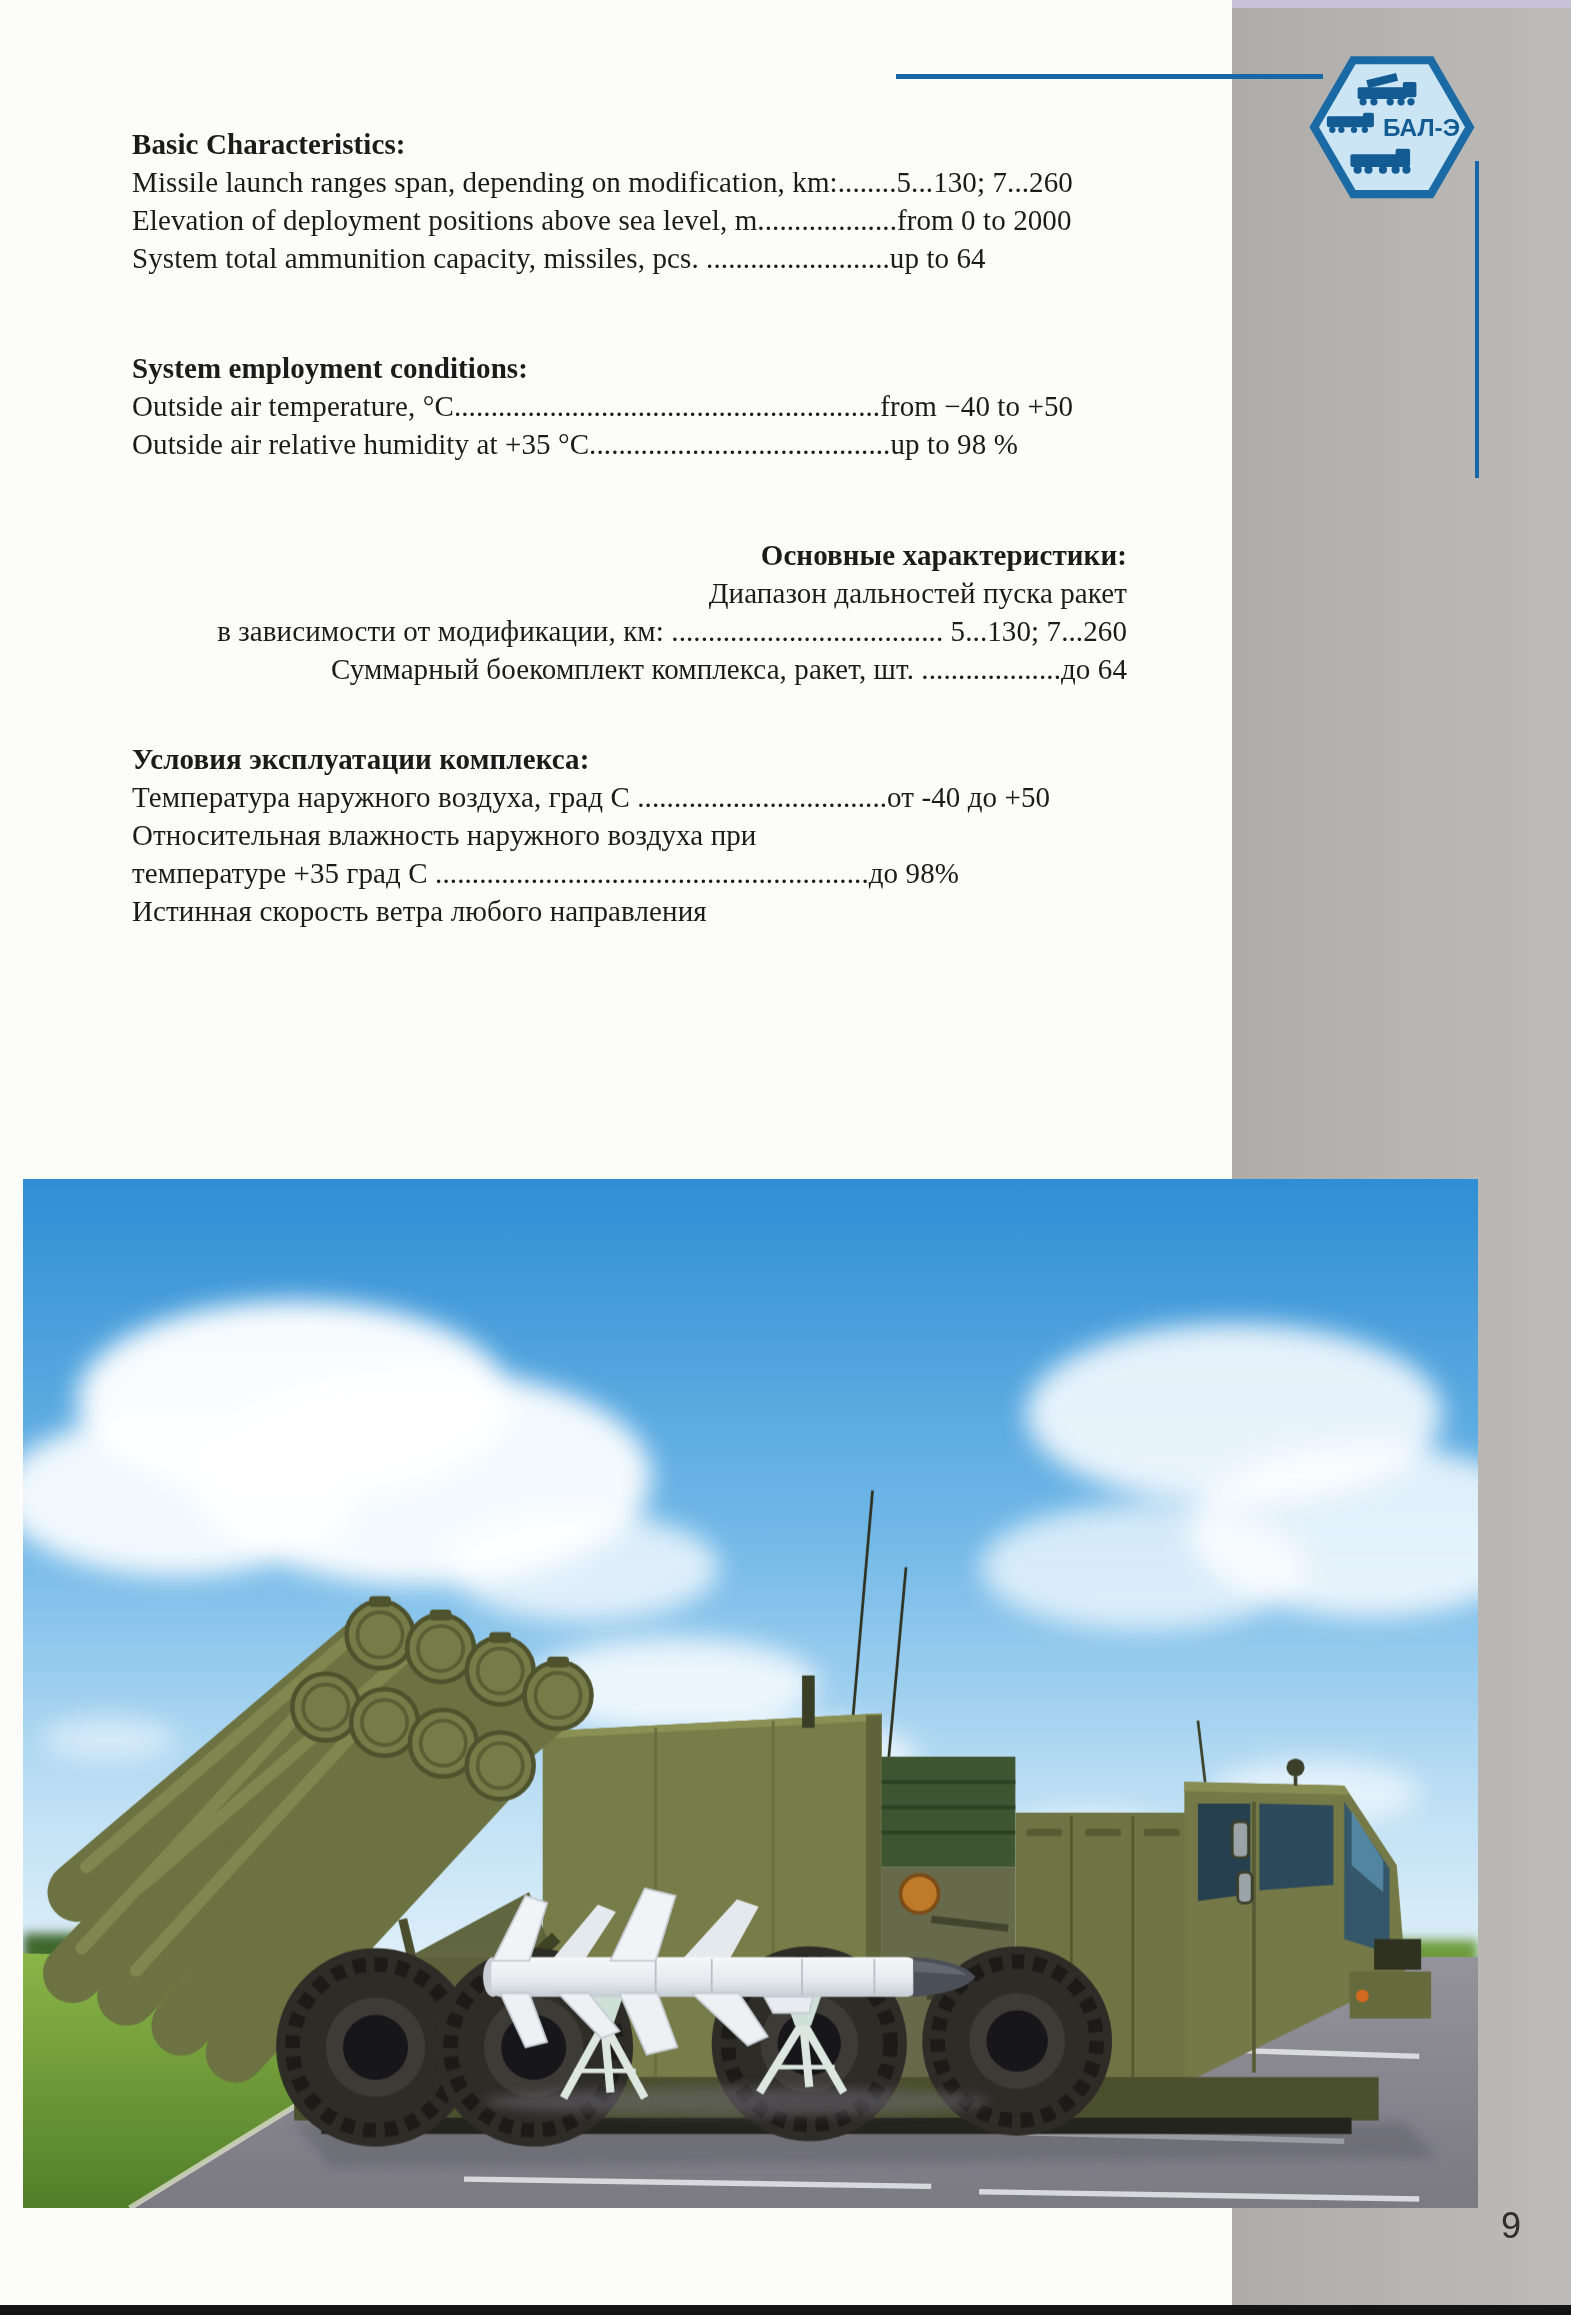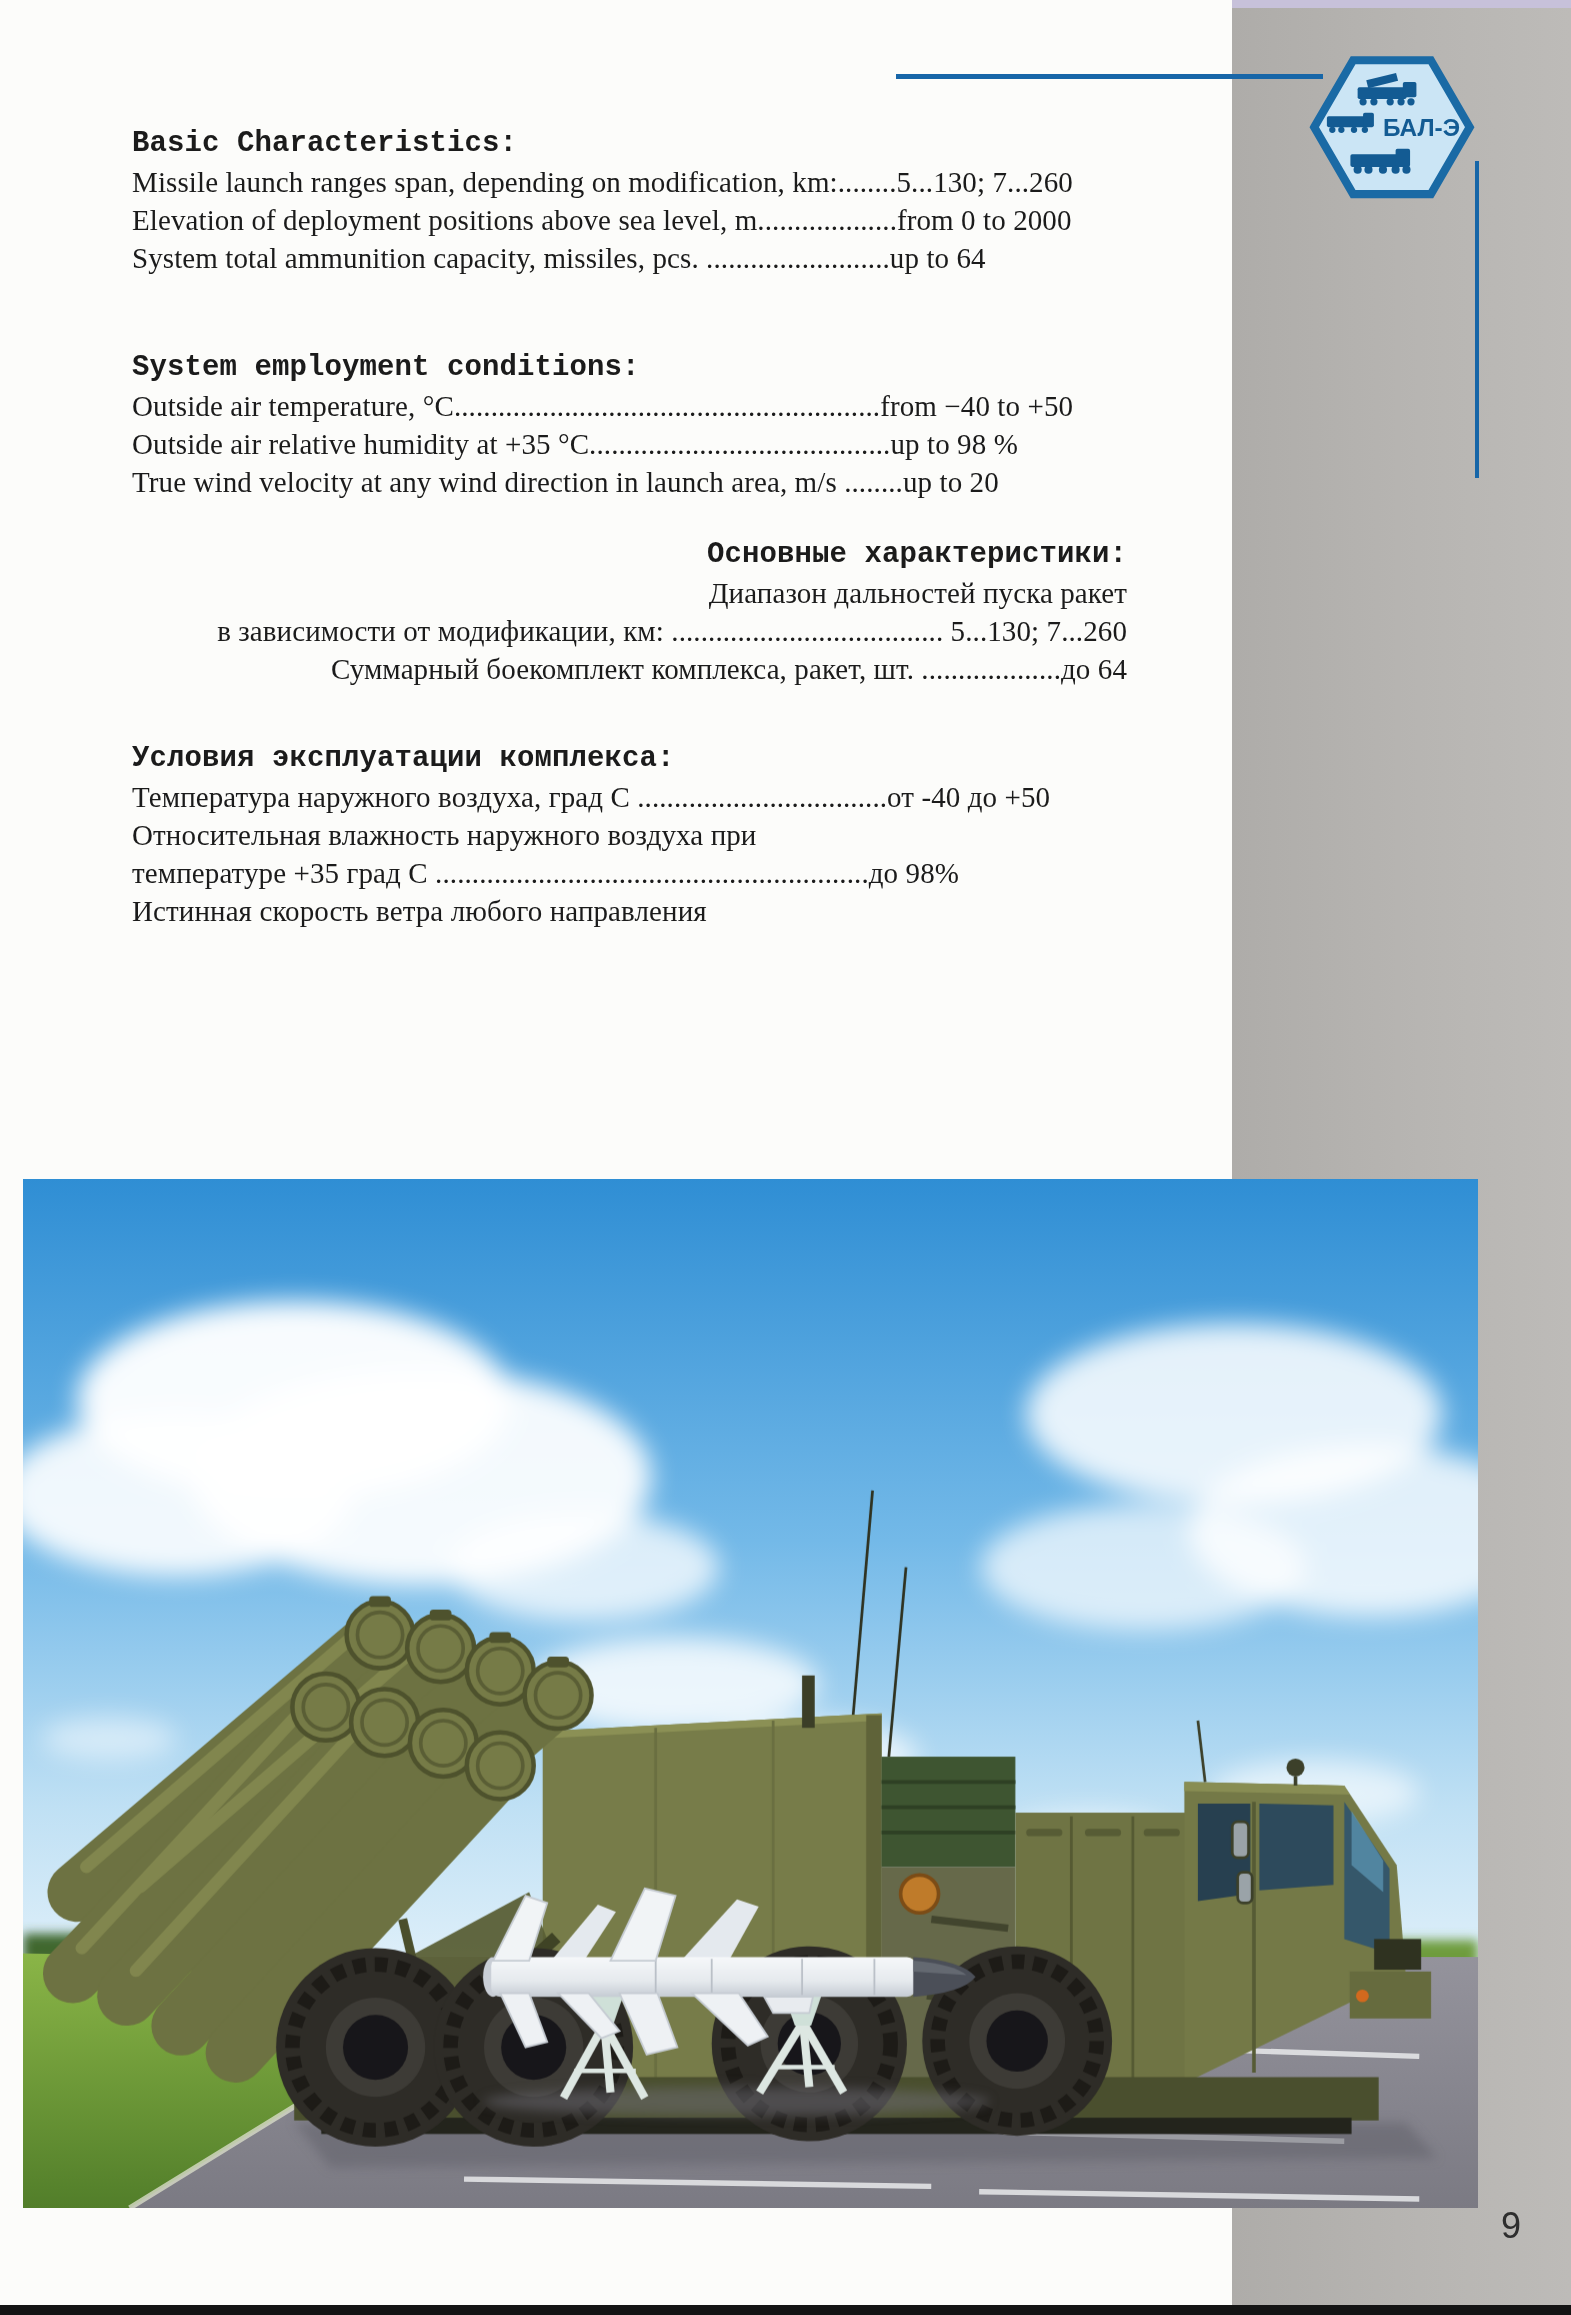--- a/index.html
+++ b/index.html
@@ -23,21 +23,21 @@
   .v-rule{
     position:absolute;left:1475px;top:161px;width:3.6px;height:317px;
     background:#1766a8;
   }
   .logo-hex{position:absolute;left:1307px;top:53px;width:170px;height:148px;}
   .textblock{
     position:absolute;left:132px;width:995px;
     font-size:29px;line-height:38px;color:#1b1b1b;
     white-space:nowrap;letter-spacing:0.1px;
   }
-  .textblock .hd{font-weight:bold;font-family:Liberation Mono, monospace;}
+  .textblock .hd{font-weight:bold;}
   #en-basic{top:125px;}
   #en-employment{top:349px;}
   #ru-basic{top:536px;text-align:right;}
   #ru-employment{top:740px;}
   .photo{
     position:absolute;left:22.6px;top:1179px;width:1455px;height:1029px;
     background:#9cc9ec;
   }
   .photo svg{display:block;width:100%;height:100%;}
   .page-number{
@@ -100,21 +100,20 @@
   <div class="hd">Basic Characteristics:</div>
   <div>Missile launch ranges span, depending on modification, km:........5...130; 7...260</div>
   <div>Elevation of deployment positions above sea level, m...................from 0 to 2000</div>
   <div>System total ammunition capacity, missiles, pcs. .........................up to 64</div>
 </div>
 
 <div id="en-employment" class="textblock">
   <div class="hd">System employment conditions:</div>
   <div>Outside air temperature, °C..........................................................from −40 to +50</div>
   <div>Outside air relative humidity at +35 °C.........................................up to 98 %</div>
-  <div>True wind velocity at any wind direction in launch area, m/s ........up to 20</div>
 </div>
 
 <div id="ru-basic" class="textblock">
   <div class="hd">Основные характеристики:</div>
   <div>Диапазон дальностей пуска ракет</div>
   <div>в зависимости от модификации, км:  ..................................... 5...130; 7...260</div>
   <div>Суммарный боекомплект комплекса, ракет, шт.  ...................до 64</div>
 </div>
 
 <div id="ru-employment" class="textblock">

